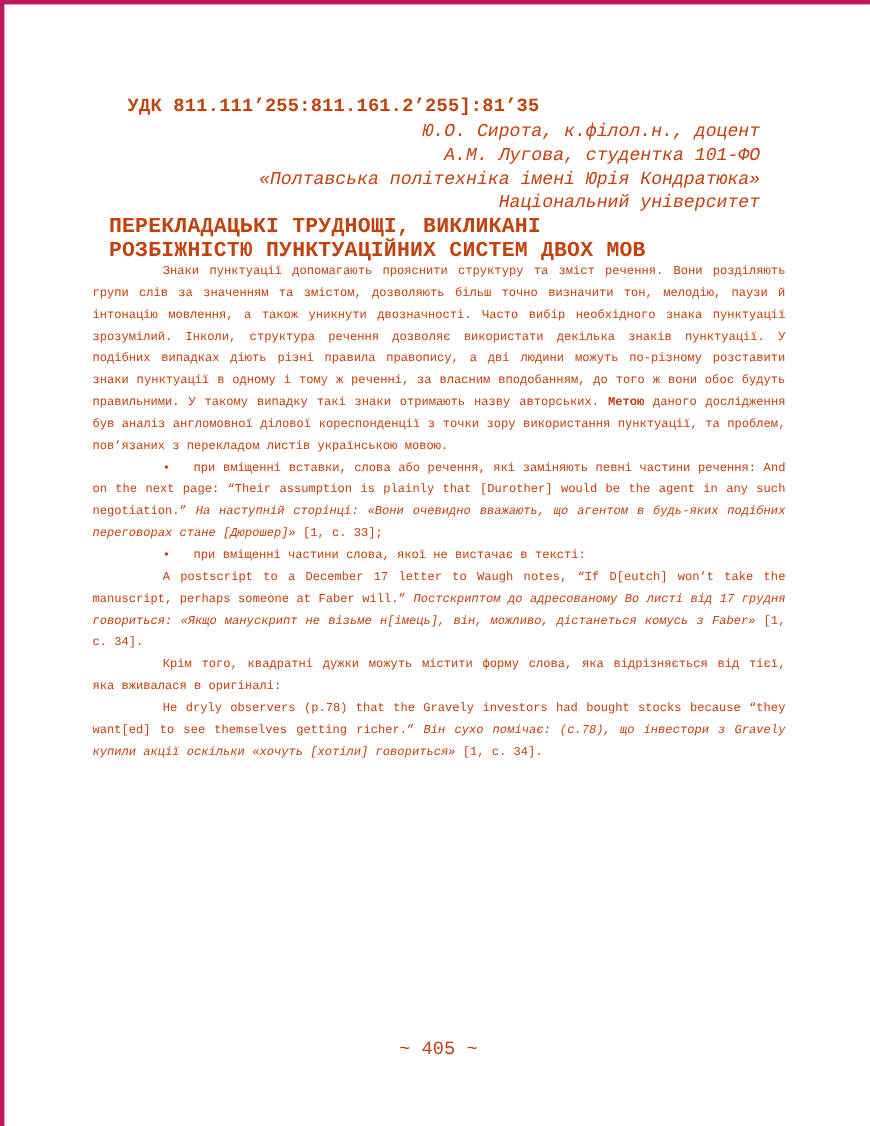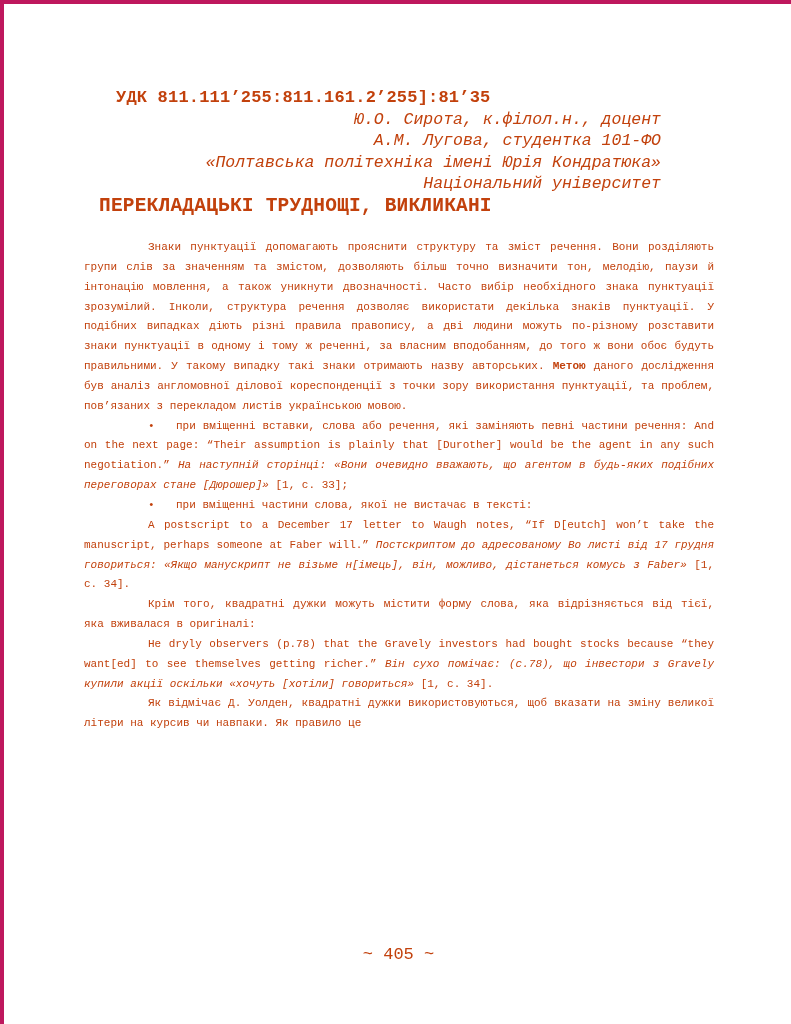--- a/index.html
+++ b/index.html
@@ -22,21 +22,21 @@
     top: 84px;
     left: 112px;
     font-weight: bold;
     font-size: 17px;
     letter-spacing: 0.2px;
     white-space: nowrap;
   }
   .authors {
     position: absolute;
     top: 105px;
-    left: 62px;
+    left: 92px;
     width: 595px; 
     text-align: right;
     font-style: italic;
     font-size: 16.5px;
     line-height: 21.3px;
   }
   .title {
     position: absolute;
     top: 177px;
     left: 80px;
@@ -87,37 +87,37 @@
 
   <div class="authors">
     <div>Ю.О. Сирота, к.філол.н., доцент</div>
     <div>А.М. Лугова, студентка 101-ФО</div>
     <div>«Полтавська політехніка імені Юрія Кондратюка»</div>
     <div>Національний університет</div>
   </div>
 
   <h1 class="title">
     <span>ПЕРЕКЛАДАЦЬКІ ТРУДНОЩІ, ВИКЛИКАНІ</span><br>
+    <span>РОЗБІЖНІСТЮ ПУНКТУАЦІЙНИХ СИСТЕМ ДВОХ МОВ</span>
   </h1>
 
   <div class="content">
 
     <p class="para"><span>Знаки пунктуації допомагають прояснити структуру та зміст речення. Вони розділяють групи слів за значенням та змістом, дозволяють більш точно визначити тон, мелодію, паузи й інтонацію мовлення, а також уникнути двозначності. Часто вибір необхідного знака пунктуації зрозумілий. Інколи, структура речення дозволяє використати декілька знаків пунктуації. У подібних випадках діють різні правила правопису, а дві людини можуть по-різному розставити знаки пунктуації в одному і тому ж реченні, за власним вподобанням, до того ж вони обоє будуть правильними. У такому випадку такі знаки отримають назву авторських. </span><b>Метою</b><span> даного дослідження був аналіз англомовної ділової кореспонденції з точки зору використання пунктуації, та проблем, пов’язаних з перекладом листів українською мовою.</span></p>
 
 
 
     <p class="para"><span class="bullet">•</span><span>при вміщенні вставки, слова або речення, які заміняють певні частини речення: And on the next page: “Their assumption is plainly that [Durother] would be the agent in any such negotiation.” </span><i>На наступній сторінці: «Вони очевидно вважають, що агентом в будь-яких подібних переговорах стане [Дюрошер]»</i><span> [1, с. 33];</span></p>
 
     <p class="para"><span class="bullet">•</span><span>при вміщенні частини слова, якої не вистачає в тексті:</span></p>
 
     <p class="para"><span>A postscript to a December 17 letter to Waugh notes, “If D[eutch] won’t take the manuscript, perhaps someone at Faber will.” </span><i>Постскриптом до адресованому Во листі від 17 грудня говориться: «Якщо манускрипт не візьме н[імець], він, можливо, дістанеться комусь з Faber»</i><span> [1, с. 34].</span></p>
 
     <p class="para"><span>Крім того, квадратні дужки можуть містити форму слова, яка відрізняється від тієї, яка вживалася в оригіналі:</span></p>
 
     <p class="para"><span>He dryly observers (p.78) that the Gravely investors had bought stocks because “they want[ed] to see themselves getting richer.” </span><i>Він сухо помічає: (с.78), що інвестори з Gravely купили акції оскільки «хочуть [хотіли] говориться»</i><span> [1, с. 34].</span></p>
 
-    <p class="para"><span>Як відмічає Д. Уолден, квадратні дужки використовуються, щоб вказати на зміну великої літери на курсив чи навпаки. Як правило це</span></p>
 
   </div>
 
   <div class="footer">~ 405 ~</div>
 
 </div>
 
 </body></html>

